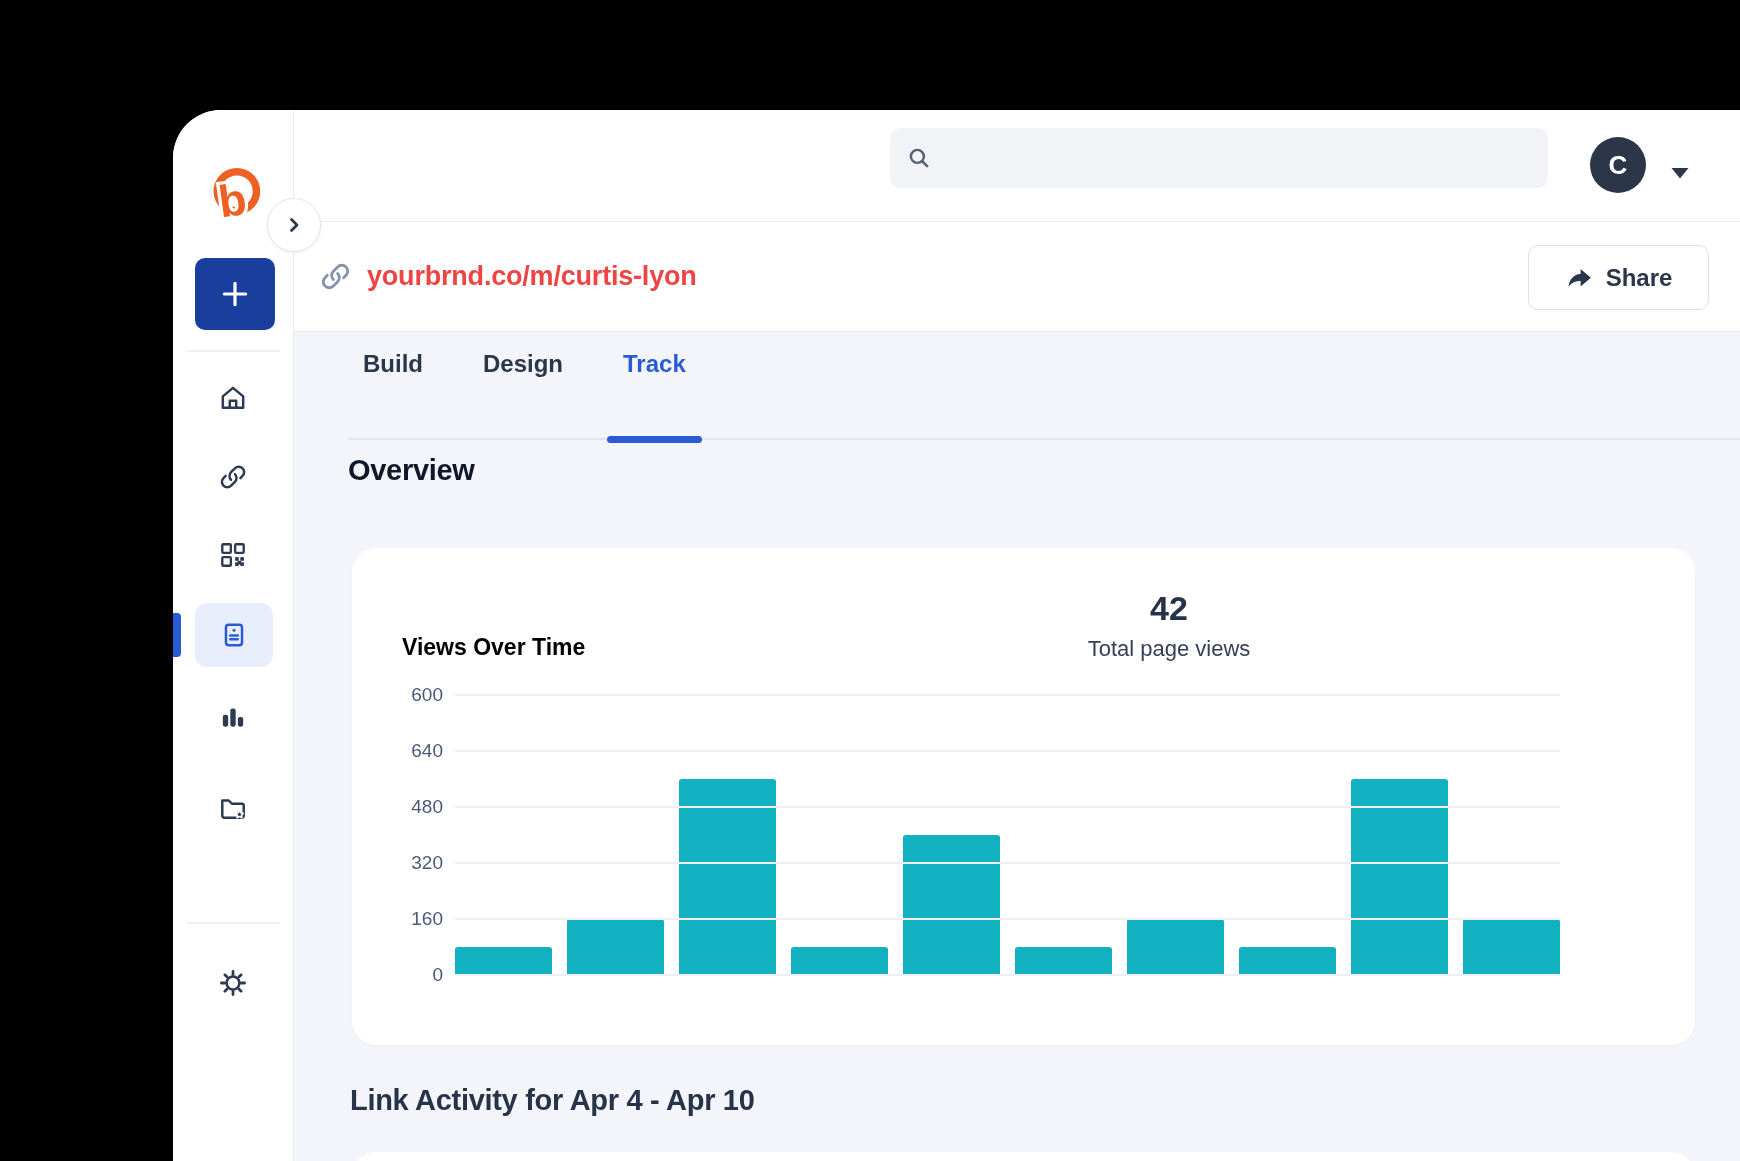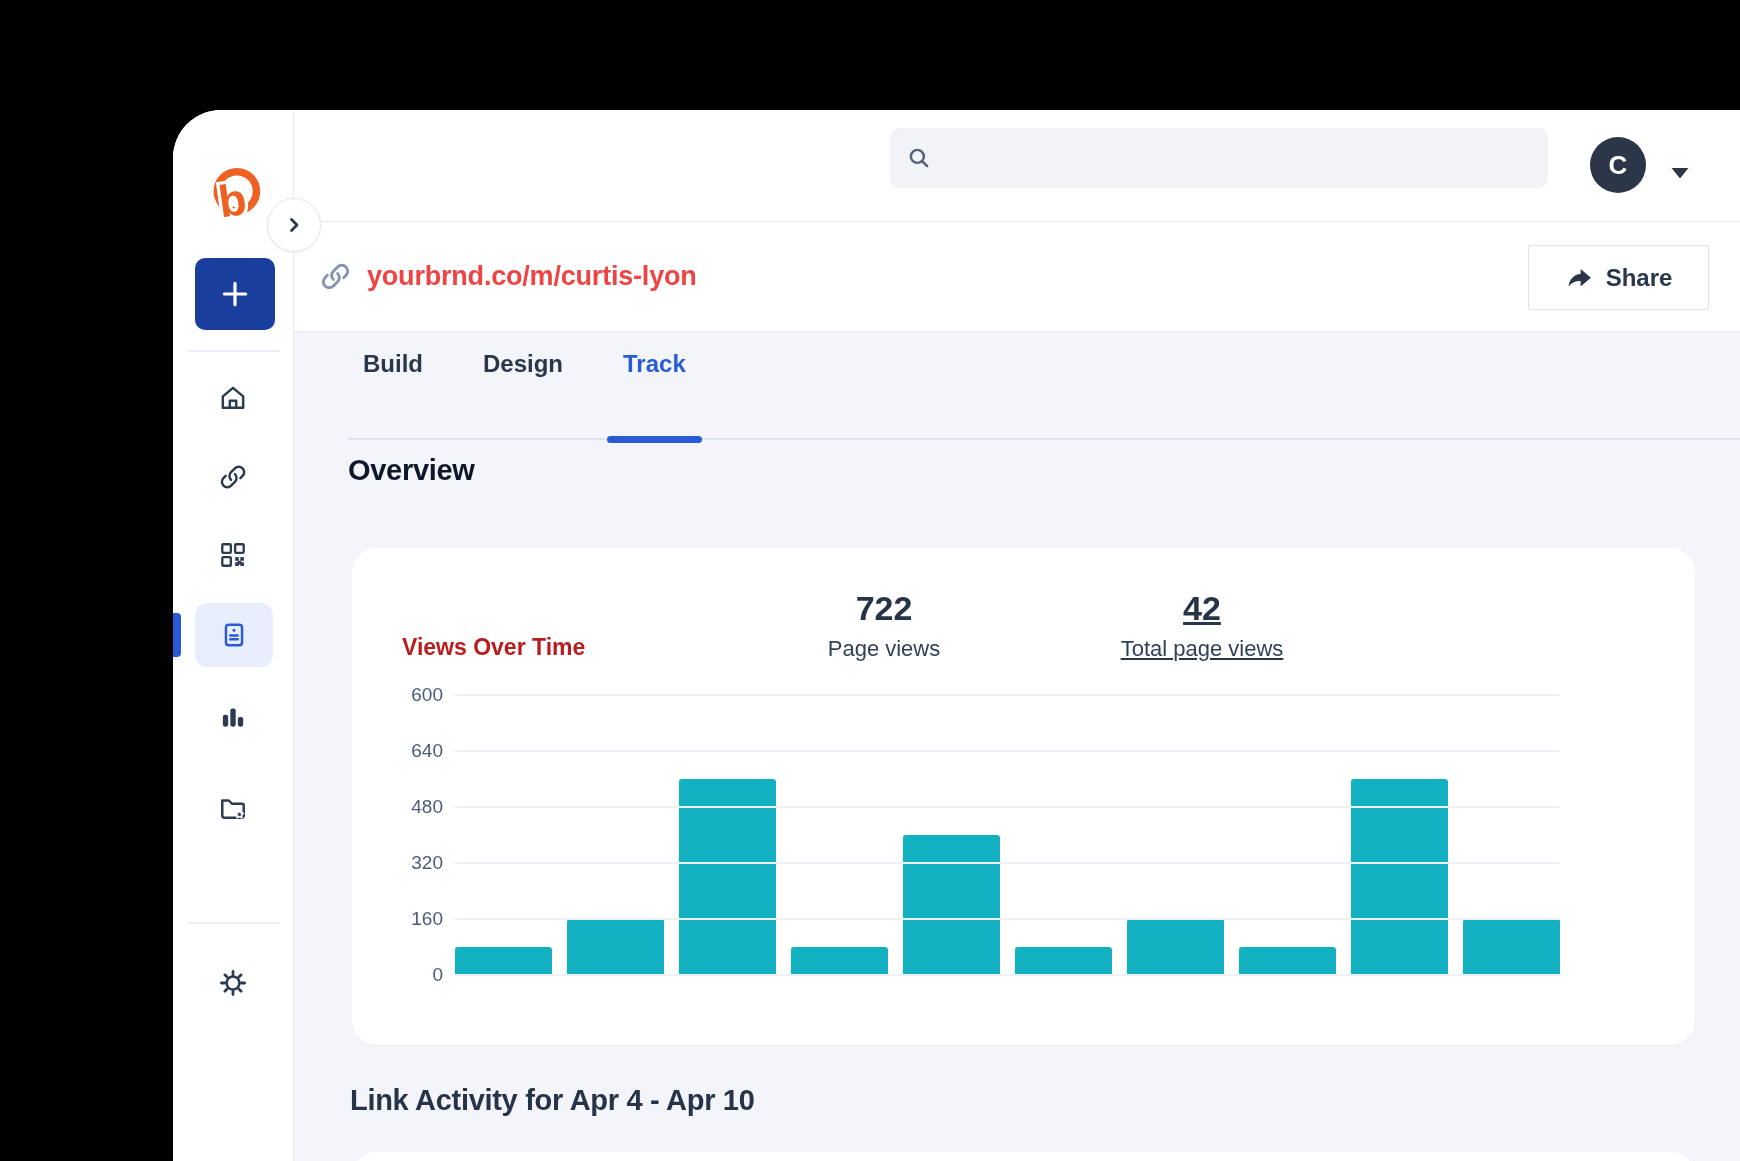--- a/index.html
+++ b/index.html
@@ -29,44 +29,44 @@
   .search input{border:none;background:transparent;outline:none;flex:1;margin-left:10px;
        font-size:22px;font-family:"Liberation Sans",sans-serif;color:#2a3649;}
   .avatar{position:absolute;left:1417px;top:27px;width:56px;height:56px;border-radius:50%;
        background:#2b3648;color:#fff;font-size:26px;font-weight:700;display:flex;align-items:center;justify-content:center;}
   .avatar-caret{position:absolute;left:1497px;top:58px;color:#2b3648;}
 
   
   .linkbar-divider{position:absolute;left:121px;right:0;top:221px;height:1px;background:#e7eaf1;}
   .chain-icon{position:absolute;left:146px;top:150px;color:#8494ae;}
   .page-url{position:absolute;left:194px;top:151px;font-size:27px;font-weight:700;color:#ef4444;letter-spacing:-.2px;}
-  .share-btn{position:absolute;left:1355px;top:135px;width:179px;height:63px;border-radius:2px;
+  .share-btn{position:absolute;left:1355px;top:135px;width:179px;height:63px;border-radius:10px;
        background:#fff;border:1px solid #dbe0ea;display:flex;align-items:center;justify-content:center;
        gap:13px;color:#2a3649;font-size:24px;font-weight:700;}
 
   
   .content{position:absolute;left:121px;top:222px;right:0;bottom:0;background:#f3f5fa;}
   .tab-track-line{position:absolute;left:54px;right:0;top:106px;height:2px;background:#e0e4ee;}
   .tabs{position:absolute;left:69px;top:14px;height:97px;display:flex;gap:60px;}
   .tab{position:relative;font-size:24px;font-weight:600;color:#2a3649;padding:4px 0;}
   .tab.active{color:#2a5bd7;}
   .tab.active::after{content:"";position:absolute;left:-16px;right:-16px;bottom:0;height:7px;
        border-radius:4px;background:#2a5bd7;}
   .section-title{position:absolute;left:54px;top:122px;font-size:29px;font-weight:700;color:#0f172a;letter-spacing:-.3px;}
   .bottom-title{position:absolute;left:56px;top:752px;font-size:29px;font-weight:700;color:#273349;letter-spacing:-.3px;}
 
   
   .card{position:absolute;left:58px;top:216px;width:1343px;height:497px;background:#fff;border-radius:24px;
        box-shadow:0 1px 2px rgba(40,55,90,.04);}
   .card2{position:absolute;left:58px;top:820px;width:1343px;height:60px;background:#fff;border-radius:24px;}
-  .chart-title{position:absolute;left:50px;top:86px;font-size:23px;font-weight:700;color:#b91c1c;}
+  .chart-title{position:absolute;left:50px;top:86px;font-size:23px;font-weight:700;color:#000000;}
   .stat{position:absolute;top:40px;width:240px;text-align:center;}
   .stat .v{font-size:34px;font-weight:700;color:#273349;line-height:40px;}
   .stat .l{font-size:22px;color:#33405a;margin-top:8px;}
-  .stat-1{left:412px;} .stat-2{left:730px;text-decoration:underline;}
+  .stat-1{left:412px;} .stat-2{left:697px;}
   .plot{position:absolute;left:103px;top:147px;width:1105px;height:280px;}
   .gridline{position:absolute;left:0;right:0;height:2px;background:#eef0f6;}
   .tick-label{position:absolute;left:-83px;width:71px;text-align:right;font-size:19px;color:#4c5b7c;}
   .bars{position:absolute;left:0;right:0;bottom:0;top:0;display:flex;justify-content:space-between;align-items:flex-end;}
   .bar{width:97px;background:#11b1c1;border-radius:3px 3px 0 0;}
 
   svg{display:block;}
 </style>
 </head>
 <body>
@@ -199,24 +199,20 @@
           <div class="tab">Build</div>
           <div class="tab">Design</div>
           <div class="tab active">Track</div>
         </div>
 
       <div class="section-title">Overview</div>
 
       <div class="card">
         <div class="chart-title">Views Over Time</div>
 
-        <div class="stat stat-1">
-          <div class="v">722</div>
-          <div class="l">Page views</div>
-        </div>
         <div class="stat stat-2">
           <div class="v">42</div>
           <div class="l">Total page views</div>
         </div>
 
         <div class="plot">
           <div class="bars">
               <div class="bar" style="height: 28px; background: rgb(17, 177, 193);"></div>
               <div class="bar" style="height: 56px; background: rgb(17, 177, 193);"></div>
               <div class="bar" style="height: 196px; background: rgb(17, 177, 193);"></div>

